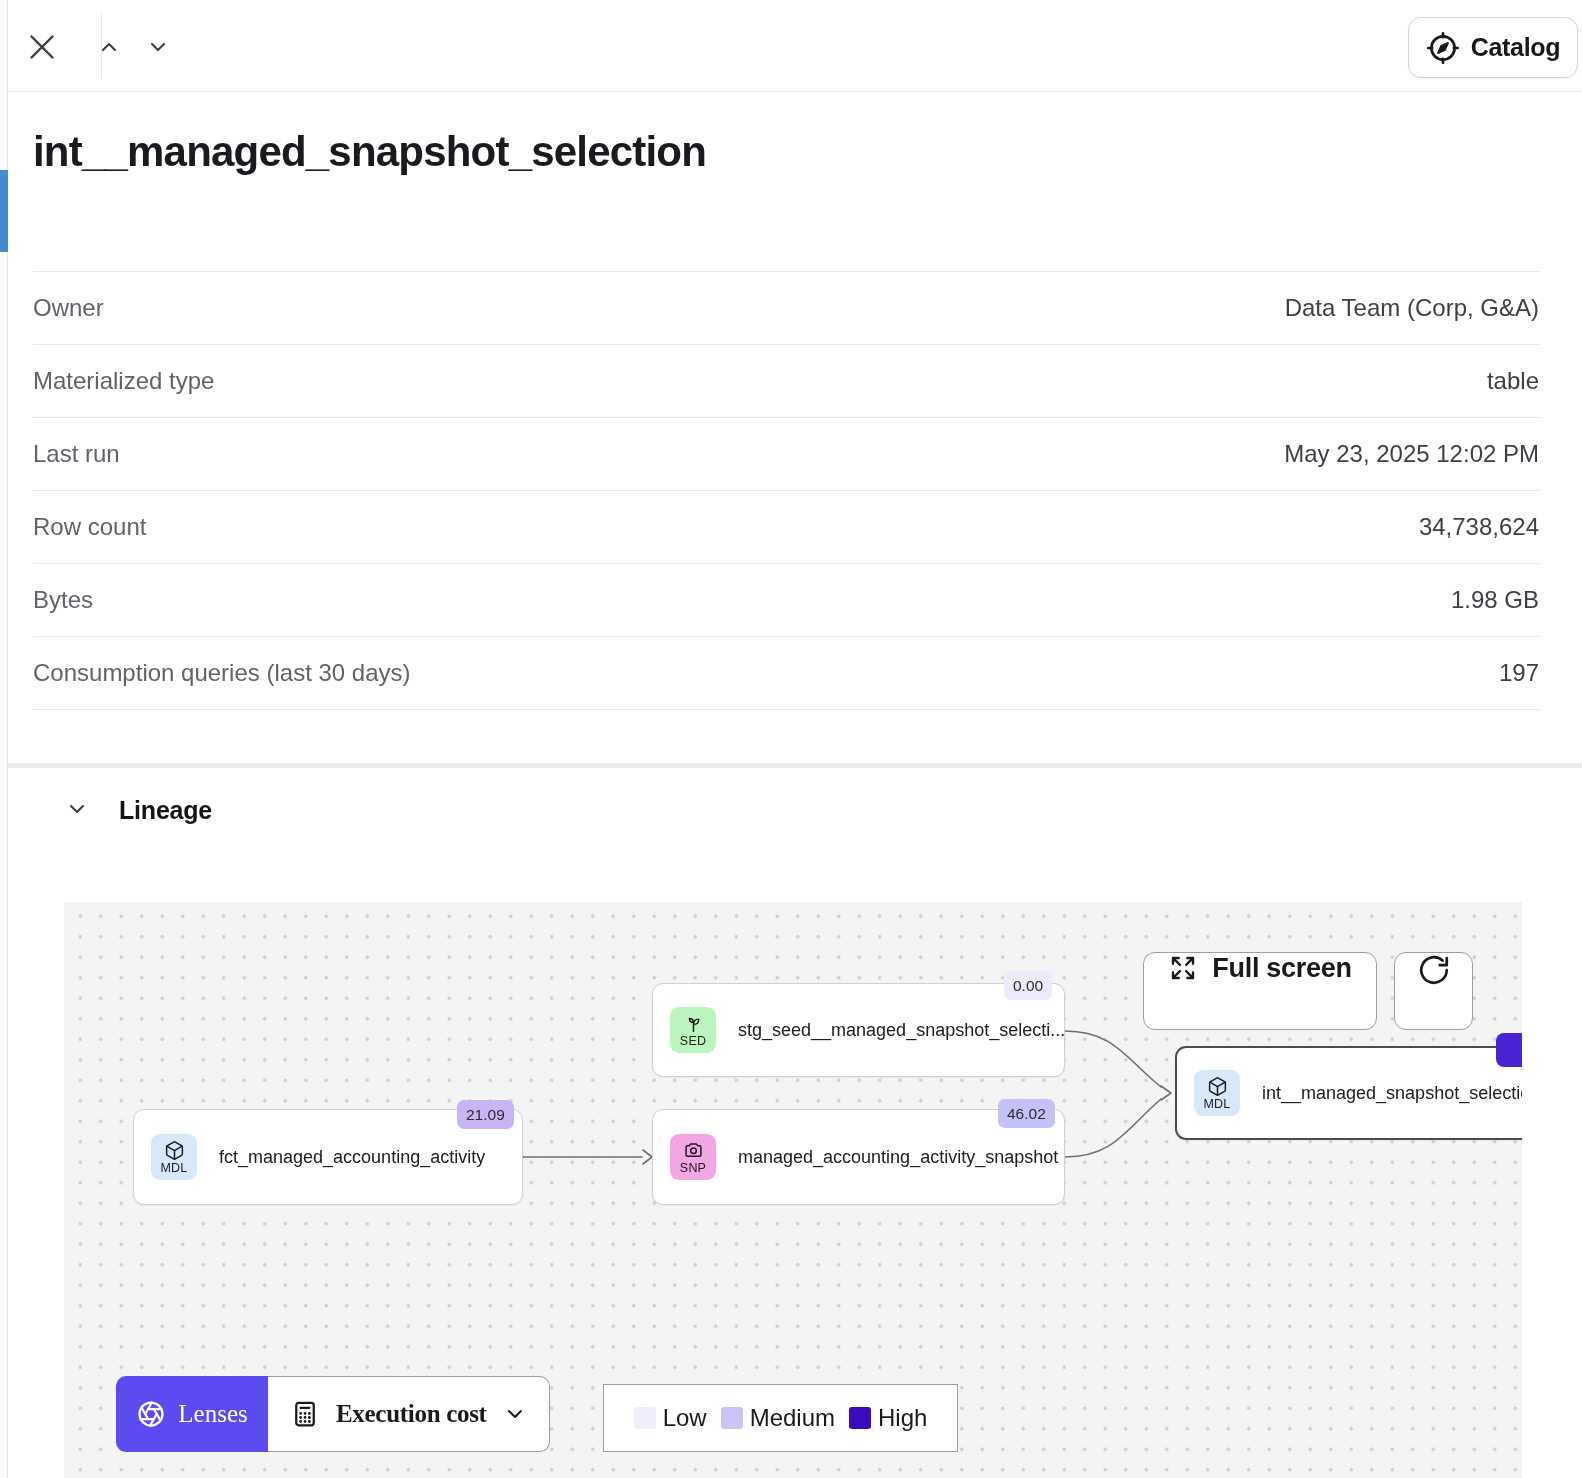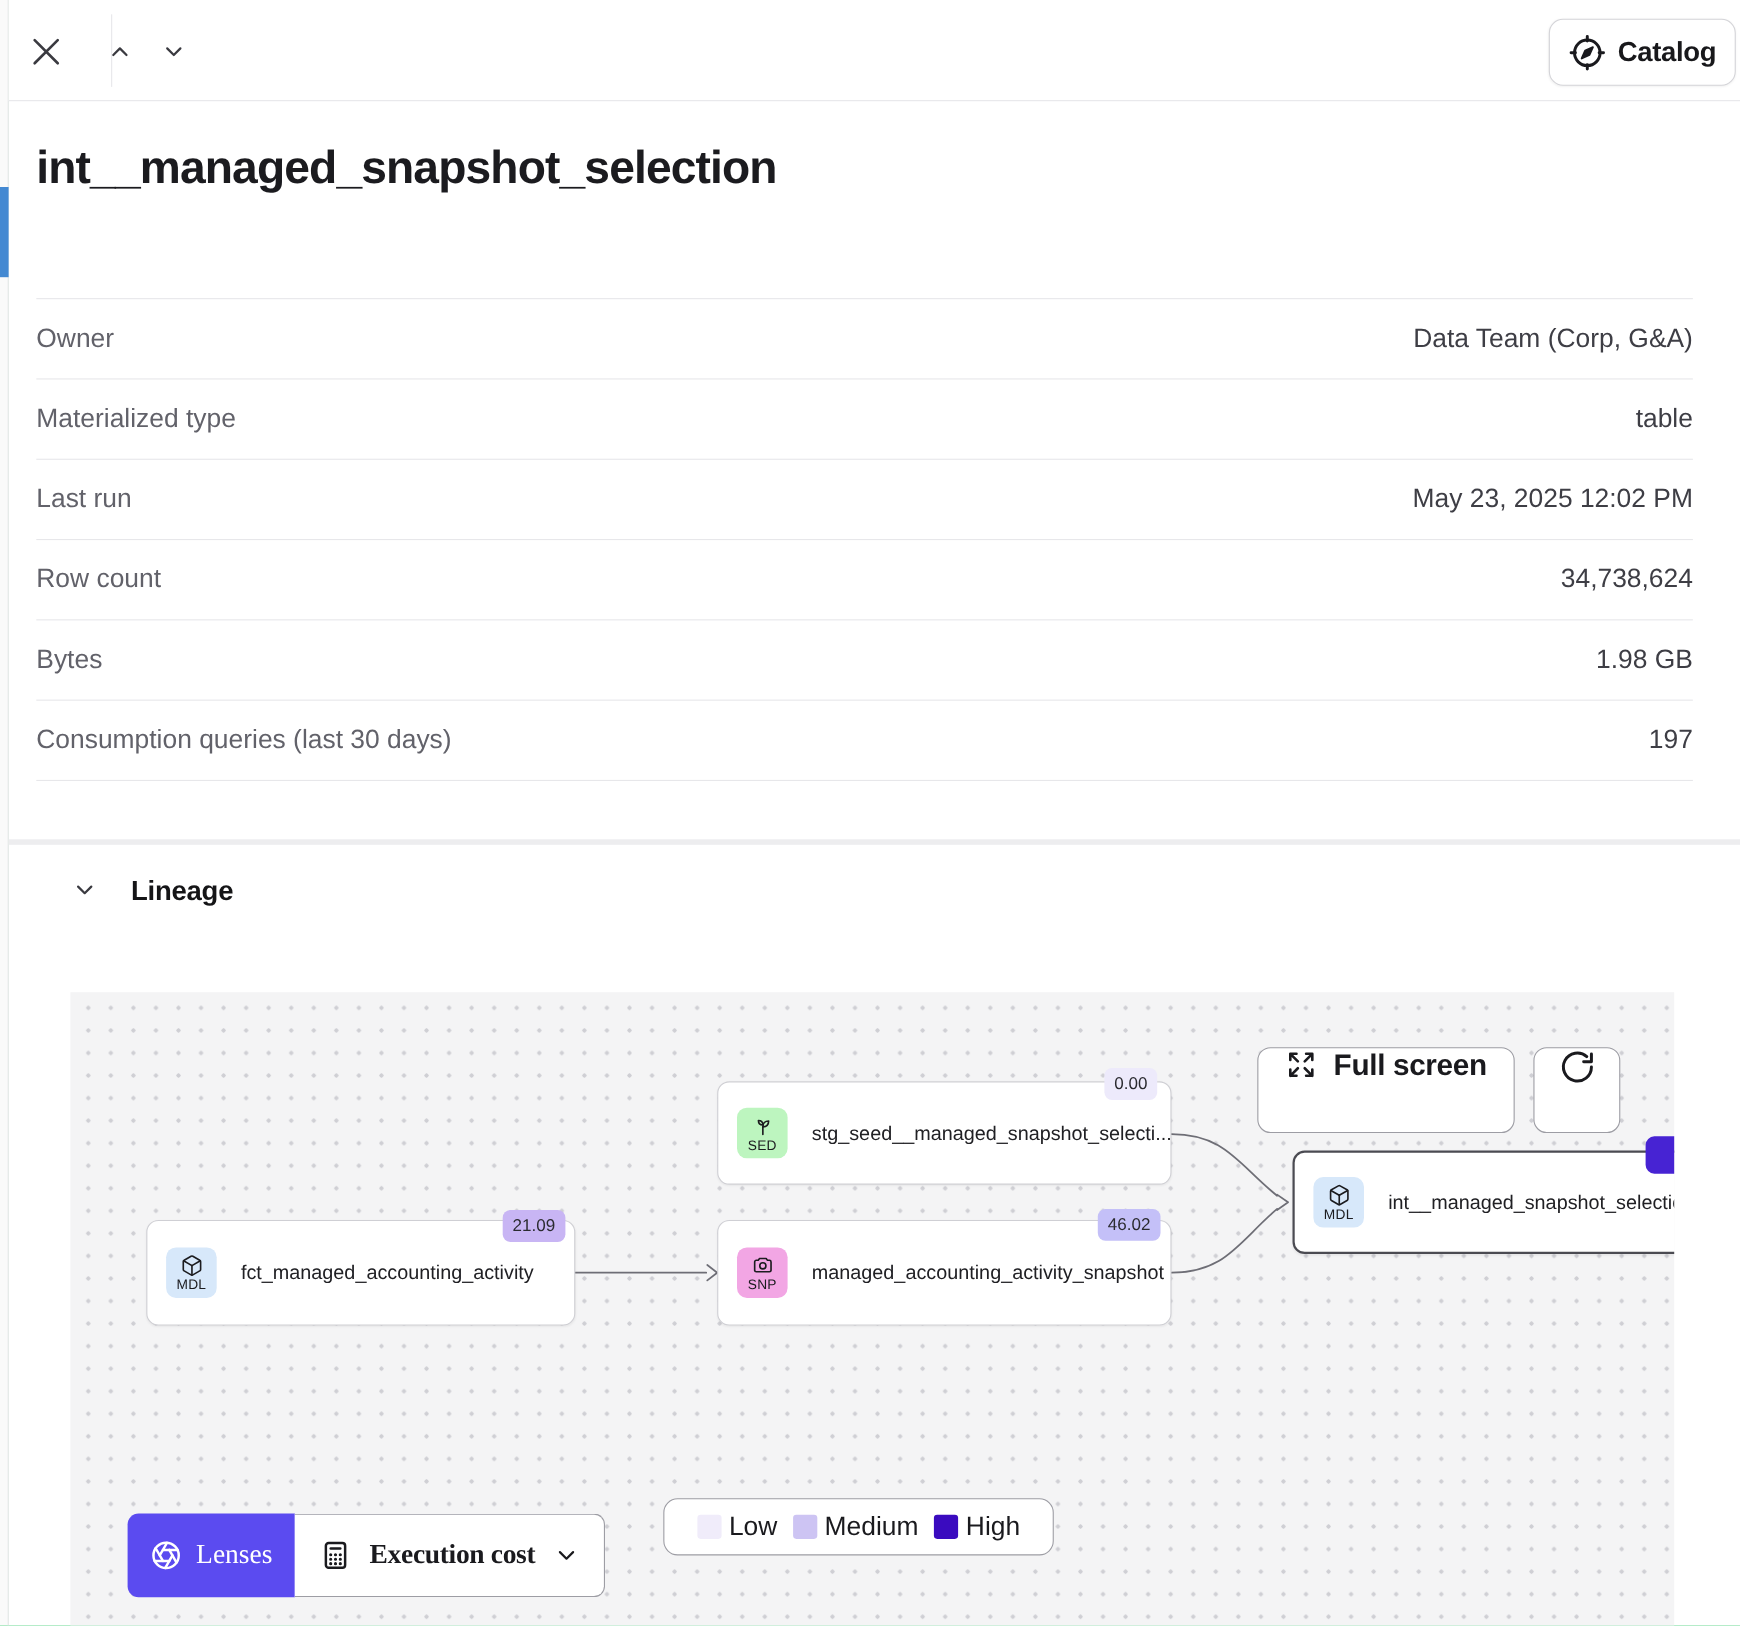--- a/index.html
+++ b/index.html
@@ -1,18 +1,18 @@
 <!DOCTYPE html>
 <html><head>
 <meta charset="utf-8">
 <style>
   * { margin:0; padding:0; box-sizing:border-box; }
   html,body { background:#ffffff; }
   body { font-family:"Liberation Sans", sans-serif; color:#18181b; }
-  .canvas { position:relative; width:1582px; height:1478px; overflow:hidden; background:#22c55e; }
+  .canvas { position:relative; width:1582px; height:1478px; overflow:hidden; background:#a21caf; }
 
   
   .underlay { position:absolute; left:0; top:0; width:8px; height:1478px; background:#fafafa; border-right:1px solid #e4e4e7; }
   .underlay .blue-indicator { position:absolute; left:0; top:170px; width:8px; height:82px; }
 
   
   .drawer { position:absolute; left:8px; top:0; width:1574px; height:1478px; background:#ffffff; }
 
   
   .topbar { position:absolute; left:0; top:0; width:1574px; height:92px; background:#ffffff; border-bottom:1px solid #e7e7ea; }
@@ -67,21 +67,21 @@
   .btn-fullscreen .lbl { font-size:27px; font-weight:700; color:#1a1a1e; letter-spacing:-0.3px; }
   .btn-refresh { left:1330px; top:50px; width:79px; height:78px; }
 
   
   .lenses-bar { position:absolute; left:52px; top:474px; height:76px; display:flex; cursor:pointer;font-family:Liberation Serif, serif; }
   .lenses-left { display:flex; align-items:center; justify-content:center; gap:12px; width:152px; border-radius:10px 0 0 10px; }
   .lenses-left .lbl { color:#ffffff; font-size:25px; }
   .lenses-right { display:flex; align-items:center; gap:16px; padding:0 22px; background:#ffffff; border:1.5px solid #9d9da4; border-left:none; border-radius:0 10px 10px 0; }
   .lenses-right .lbl { font-size:25px; font-weight:700; color:#1a1a1e; letter-spacing:-0.3px; }
 
-  .legend { position:absolute; left:539px; top:460px; width:355px; height:52px; background:#ffffff; border:1.5px solid #9d9da4; border-radius:13px; display:flex; align-items:center; justify-content:center; gap:14px; }
+  .legend { position:absolute; left:539px; top:482px; width:355px; height:68px; background:#ffffff; border:1.5px solid #9d9da4; border-radius:0; display:flex; align-items:center; justify-content:center; gap:14px; }
   .legend-item { display:flex; align-items:center; gap:7px; }
   .legend-swatch { width:22px; height:22px; border-radius:3px; }
   .legend-label { font-size:24px; color:#1a1a1e; }
 </style>
 </head>
 <body>
 
 <div class="canvas">
 
   <div class="underlay">

